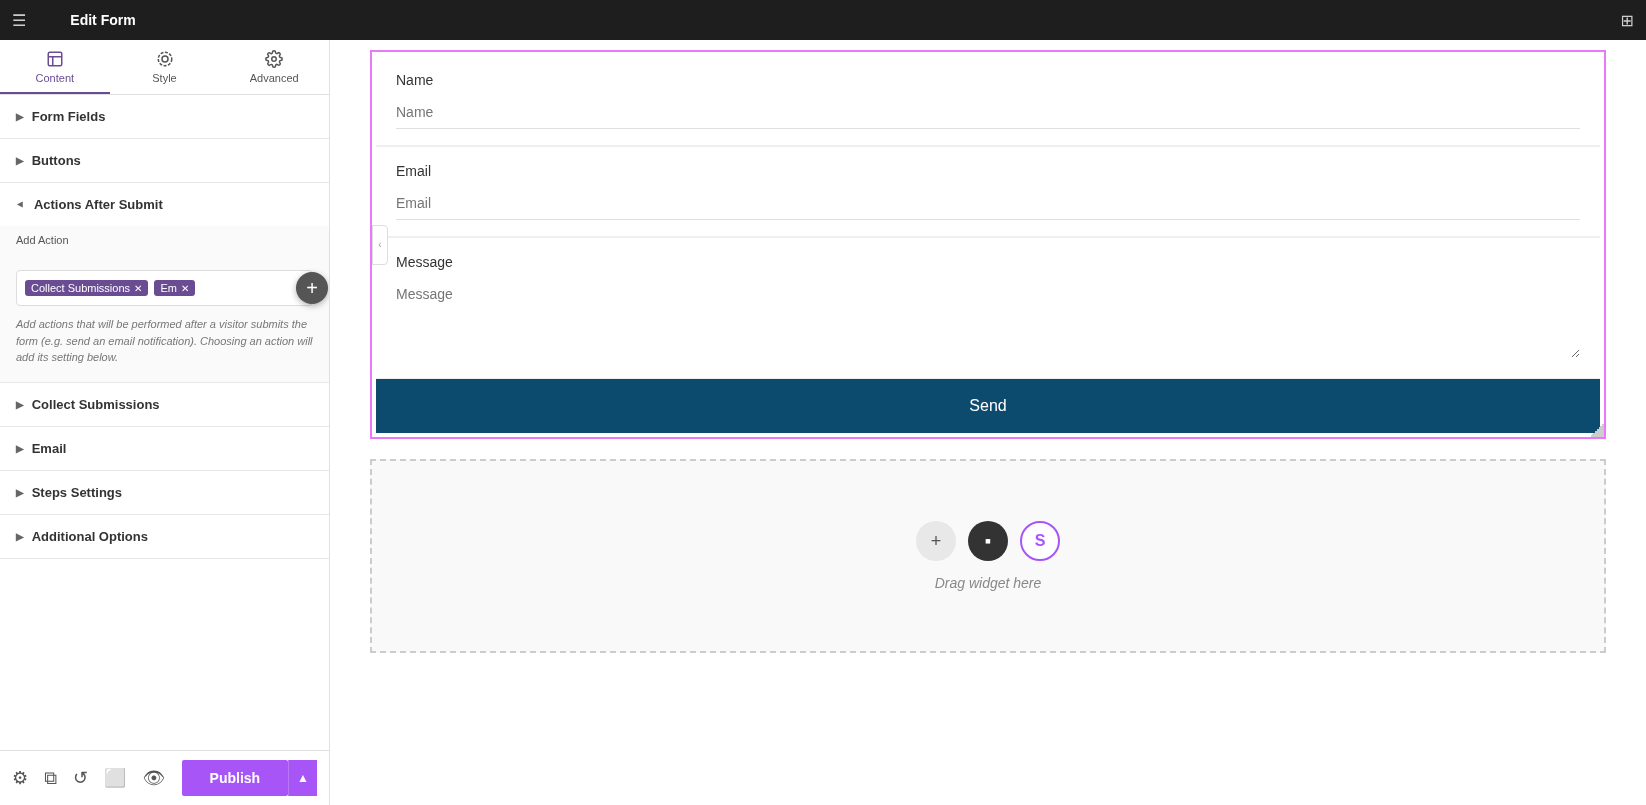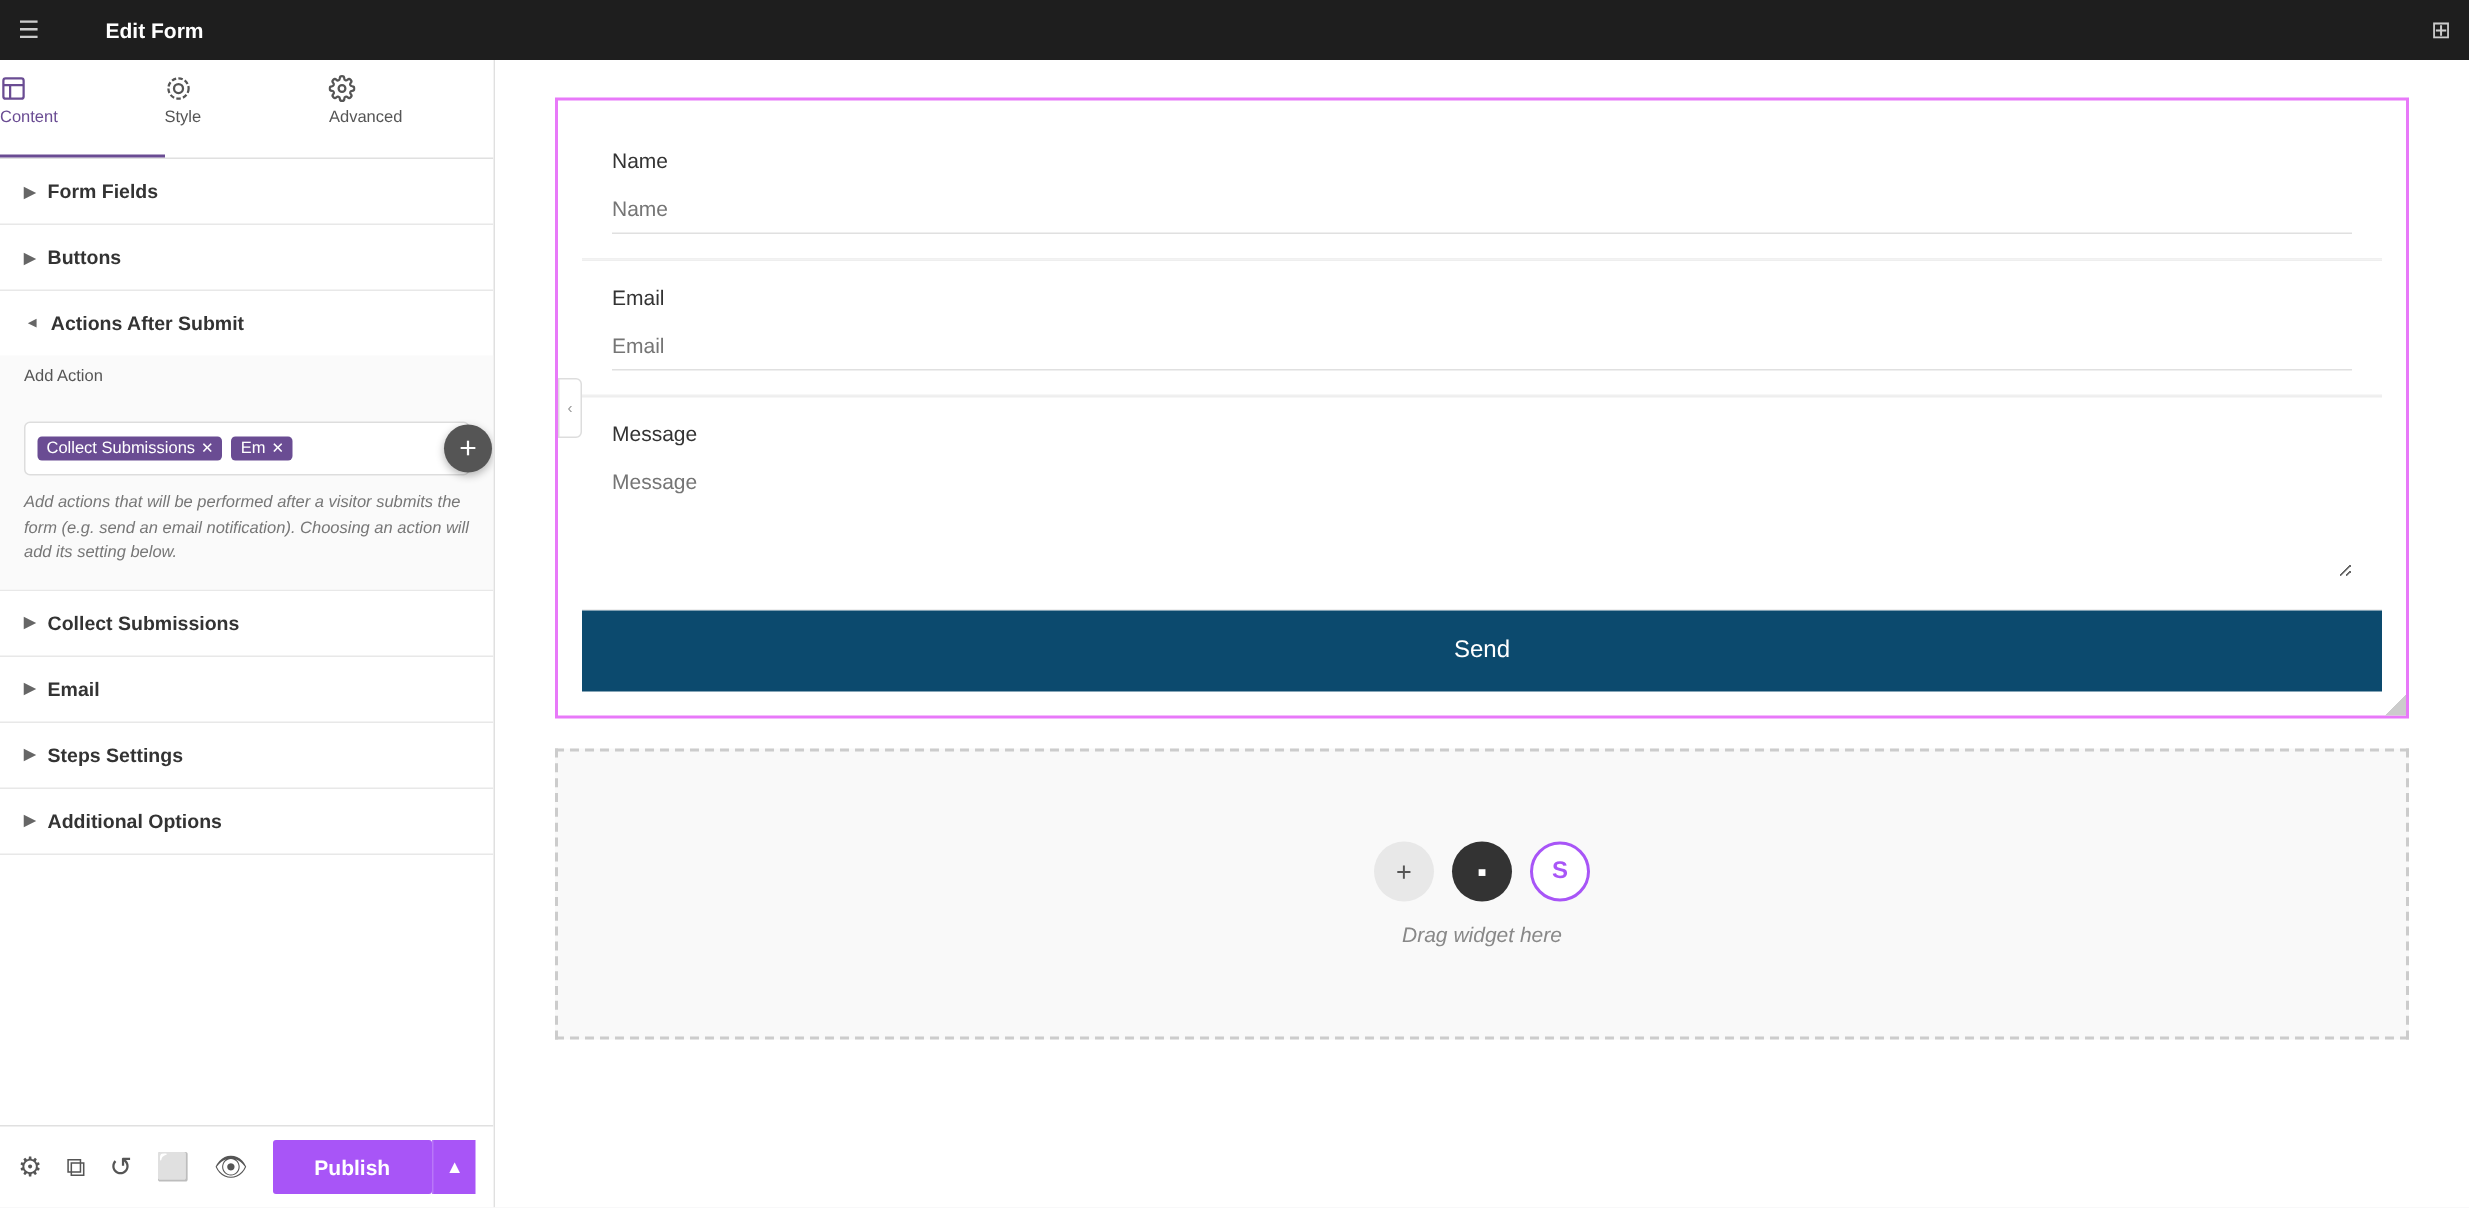--- a/index.html
+++ b/index.html
@@ -20,22 +20,22 @@
 
     
     .sidebar {
       width: 330px; background: #fff; display: flex; flex-direction: column;
       border-right: 1px solid #e0e0e0; flex-shrink: 0; overflow: hidden;
     }
     .sidebar-tabs {
       display: flex; border-bottom: 1px solid #e0e0e0; background: #fff;
     }
     .sidebar-tab {
-      flex: 1; display: flex; flex-direction: column; align-items: flex-start;
-      padding: 10px 0 19px; cursor: pointer; font-size: 11px; color: #555;
+      flex: 1; display: flex; flex-direction: column; align-items: center;
+      padding: 10px 0 8px; cursor: pointer; font-size: 11px; color: #555;
       border-bottom: 2px solid transparent; gap: 4px;
     }
     .sidebar-tab.active { color: #6a4c93; border-bottom: 2px solid #6a4c93; }
     .sidebar-tab svg { width: 18px; height: 18px; }
     .sidebar-content { flex: 1; overflow-y: auto; padding: 0; }
 
     
     .accordion-item { border-bottom: 1px solid #e8e8e8; }
     .accordion-header {
       display: flex; align-items: center; padding: 14px 16px;
@@ -97,21 +97,21 @@
       padding: 20px 40px; border-bottom: 1px solid #eee;
     }
     .site-title { font-size: 26px; font-weight: 700; color: #111; }
     .nav-links { display: flex; gap: 32px; }
     .nav-link { font-size: 15px; color: #222; cursor: pointer; text-decoration: none; }
 
     .preview-content { padding: 0 40px 40px; }
 
     
     .form-wrapper {
-      border: 2px solid #e879f9; padding: 16px; margin-top: 25px;
+      border: 2px solid #e879f9; padding: 4px; margin-top: 10px;
       position: relative;
     }
     .form-field { padding: 16px 20px; border-bottom: 1px solid #f0f0f0; }
     .form-label { font-size: 14px; color: #333; margin-bottom: 8px; display: block; }
     .form-input {
       width: 100%; border: none; border-bottom: 1px solid #e0e0e0;
       padding: 8px 0; font-size: 14px; color: #999; outline: none;
       background: transparent;
     }
     .form-textarea {

